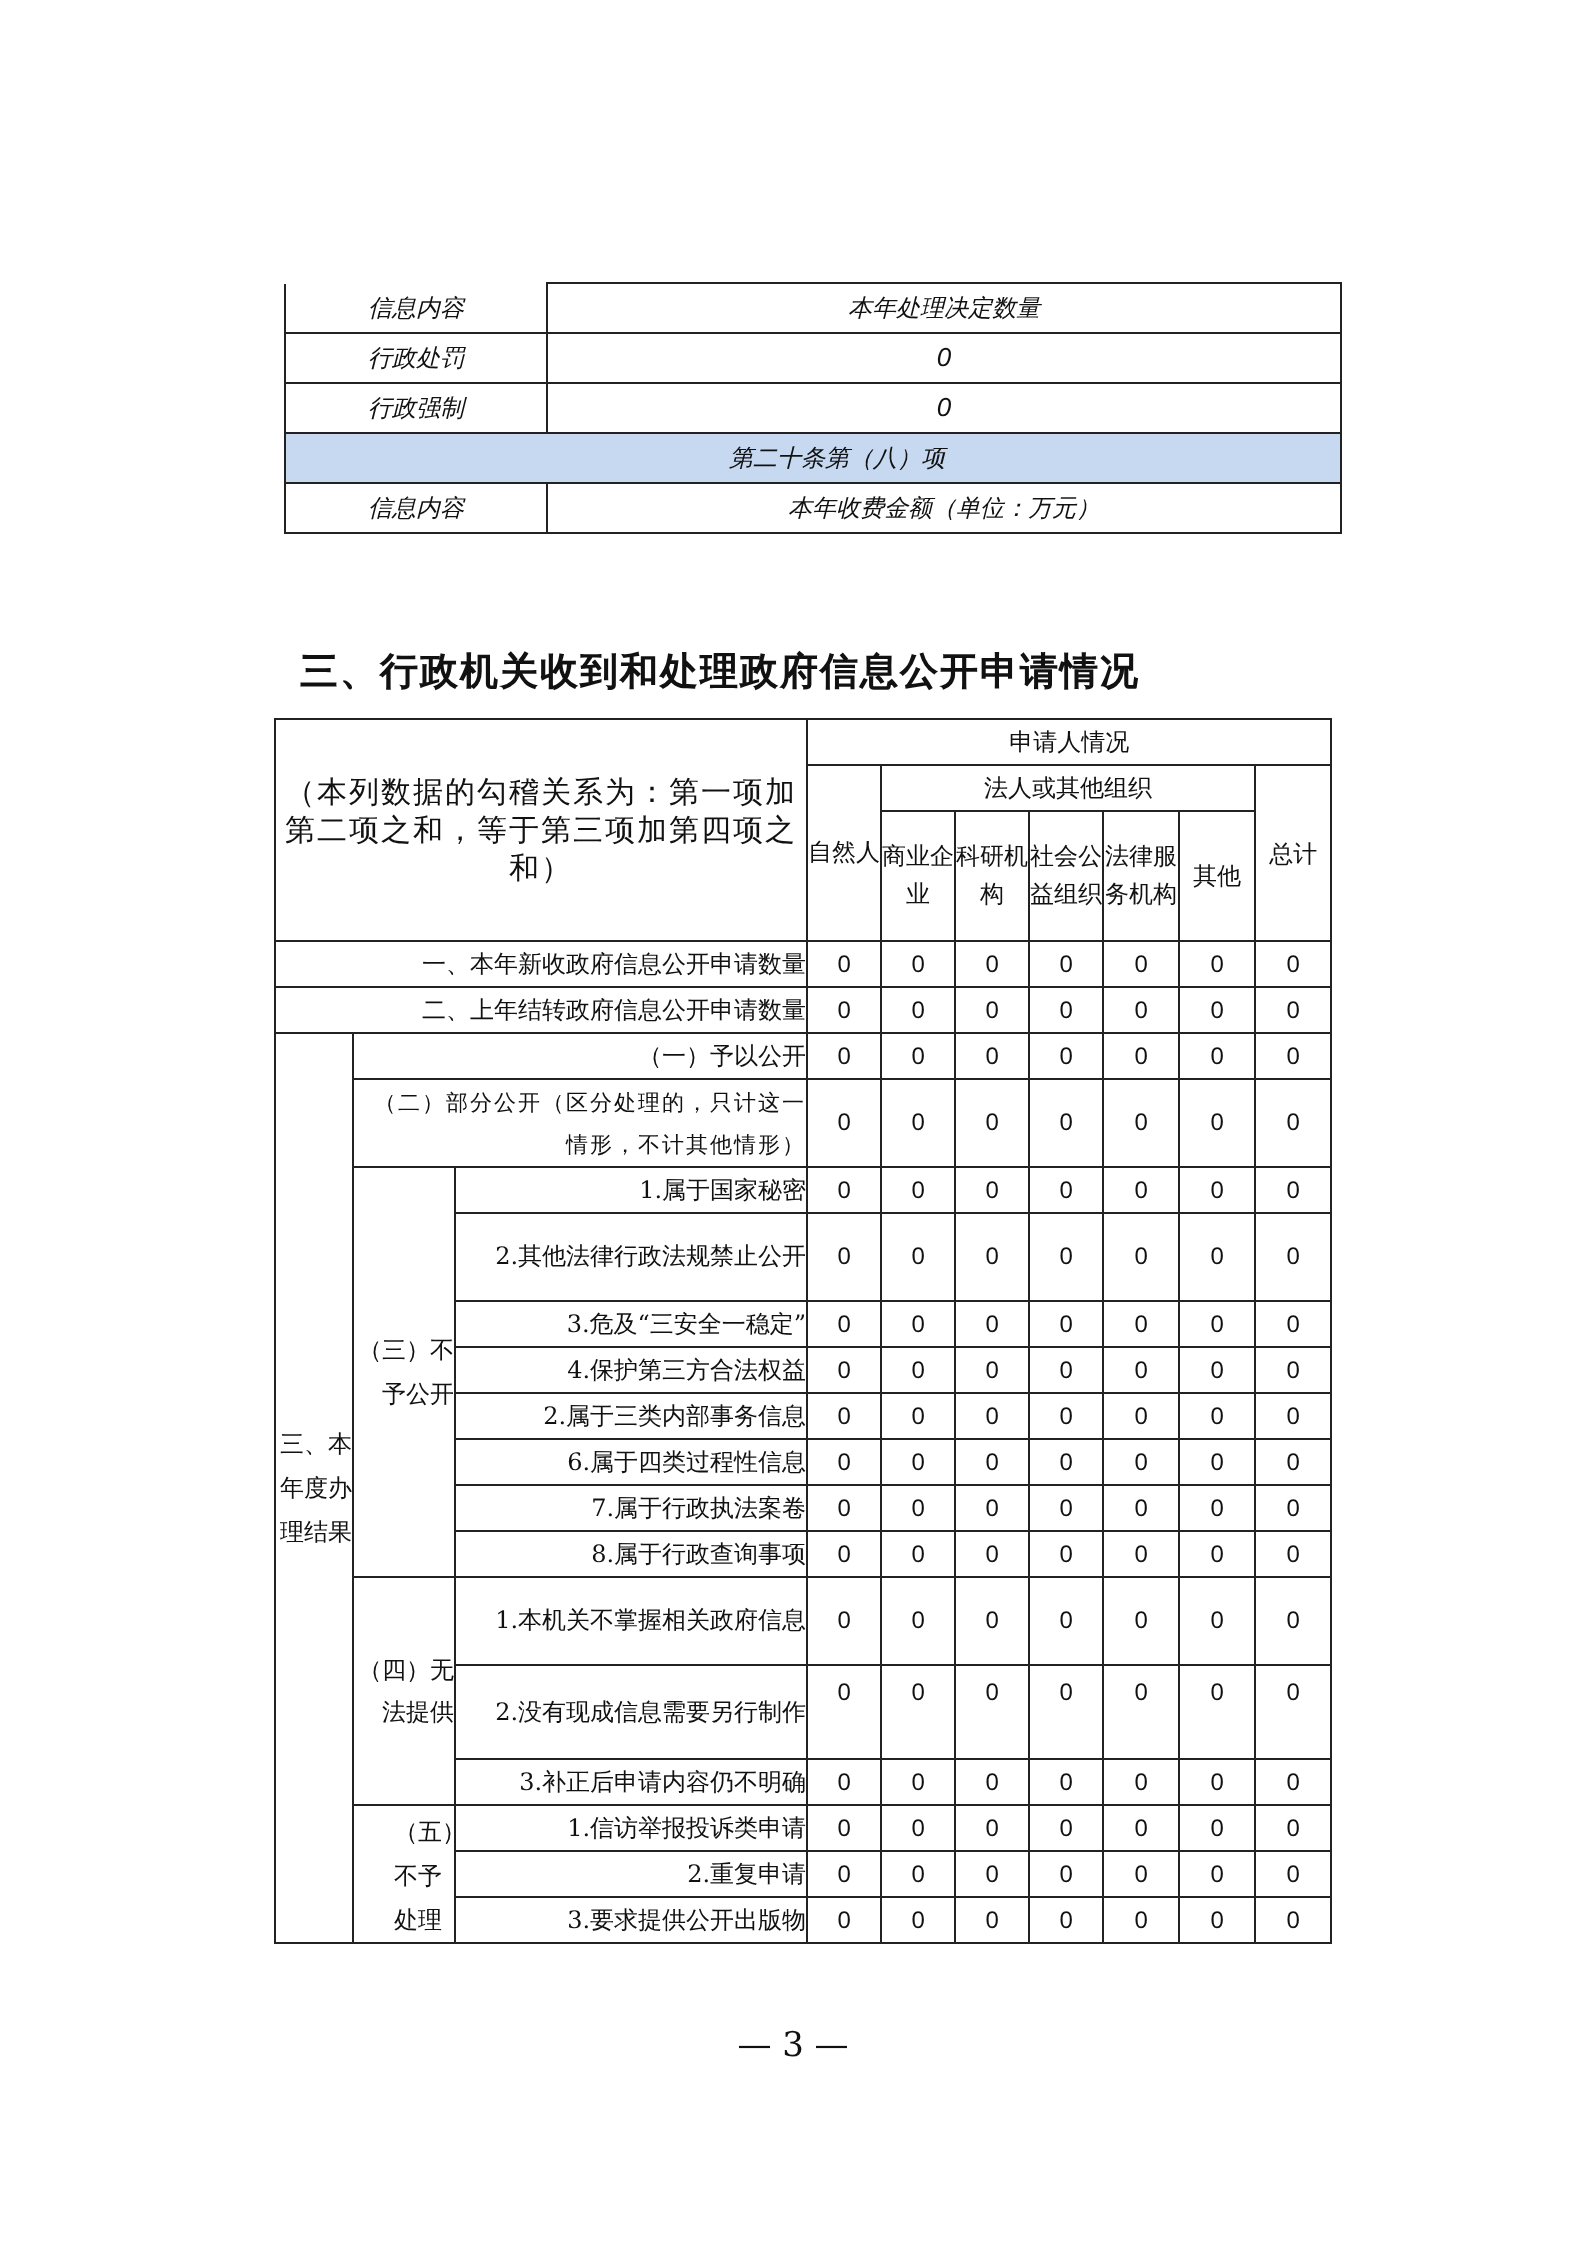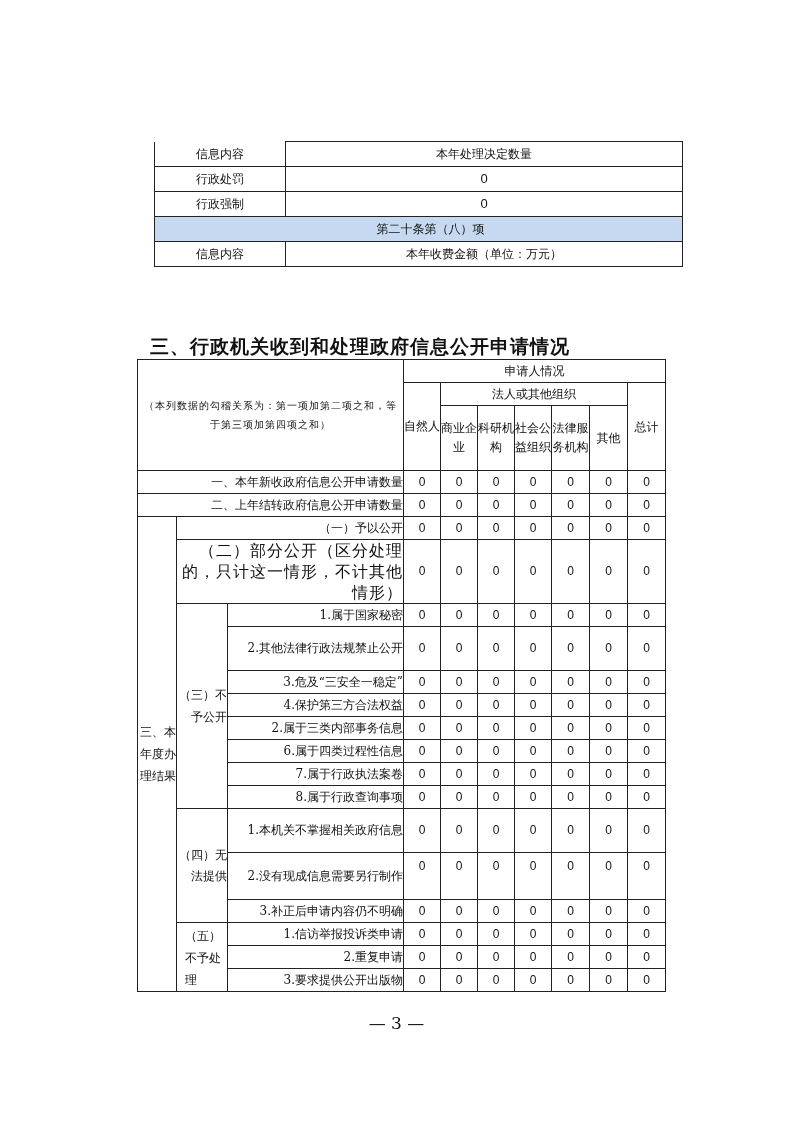--- a/index.html
+++ b/index.html
@@ -4,37 +4,37 @@
 <style>
   html, body { margin: 0; padding: 0; background: #ffffff; }
   body { width: 793px; height: 1122px; position: relative; overflow: hidden;
          font-family: "DejaVu Serif", "Liberation Serif", serif; color: #111; }
   table { border-collapse: collapse; position: absolute; table-layout: fixed; }
   td { border: 1px solid #222; padding: 0; text-align: center; vertical-align: middle;
        font-size: 12px; line-height: 20px; }
   .num { font-family: "Liberation Sans", "DejaVu Sans", sans-serif; font-size: 13px; }
 
   
-  #t1 { left: 154px; top: 141px; width: 528px; }
+  #t1 { left: 142px; top: 141px; width: 528px; font-style: italic; }
   #t1 td { height: 24px; }
   #t1 tr.r0 td.c0 { border-top: none; }
   #t1 td.band { background: #c6d9f1; padding-left: 24px; }
 
   
-  #section-title { position: absolute; left: 150px; top: 334px;
+  #section-title { position: absolute; left: 150px; top: 323px;
                    font-family: Liberation Serif, serif;
                    font-size: 19px; font-weight: bold; letter-spacing: 1px; }
 
   
   #t2 { left: 137px; top: 359px; width: 528px; }
   #t2 td { font-size: 12px; }
   #t2 td.lt { text-align: right; padding-left: 3px; }
-  #t2 td.note { text-align: left; padding: 0 3px; font-size: 10px; line-height: 19px; letter-spacing: 1px; }
+  #t2 td.note { text-align: left; padding: 0 3px; font-size: 15px; line-height: 19px; letter-spacing: 1px; }
   #t2 td.vlab { text-align: right; padding-left: 2px; line-height: 22px; vertical-align: middle; }
-  #t2 td.vlab-top { text-align: left; padding-left: 8px; line-height: 22px; vertical-align: top; padding-top: 2px; }
+  #t2 td.vlab-top { text-align: left; padding-left: 20px; line-height: 22px; vertical-align: top; padding-top: 2px; }
   #t2 tr.h1 td { height: 22px; text-align: center; }
   #t2 tr.h2 td { height: 22px; }
   #t2 tr.h3 td { height: 64px; line-height: 19px; }
   #t2 tr.r1 td { height: 22px; }
   #t2 tr.r2 td { height: 43px; line-height: 21px; }
 
   #page-number { position: absolute; left: 0; width: 793px; top: 1013px; text-align: center;
                  font-family: "DejaVu Serif", "Liberation Serif", serif; font-size: 17px; }
 </style>
 </head>
@@ -127,21 +127,21 @@
     <td class="lt" colspan="2">（一）予以公开</td>
     <td class="num">0</td>
     <td class="num">0</td>
     <td class="num">0</td>
     <td class="num">0</td>
     <td class="num">0</td>
     <td class="num">0</td>
     <td class="num">0</td>
   </tr>
   <tr class="r2">
-    <td class="lt" colspan="2" style="font-size:16px;letter-spacing:1px">（二）部分公开（区分处理的，只计这一情形，不计其他情形）</td>
+    <td class="lt" colspan="2" style="font-size:11px;letter-spacing:1px">（二）部分公开（区分处理的，只计这一情形，不计其他情形）</td>
     <td class="num">0</td>
     <td class="num">0</td>
     <td class="num">0</td>
     <td class="num">0</td>
     <td class="num">0</td>
     <td class="num">0</td>
     <td class="num">0</td>
   </tr>
 
   <tr class="r1">

